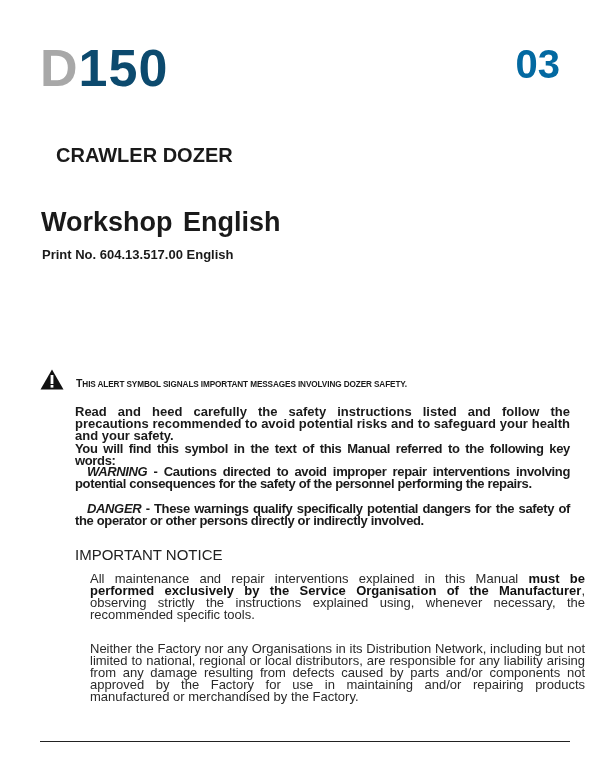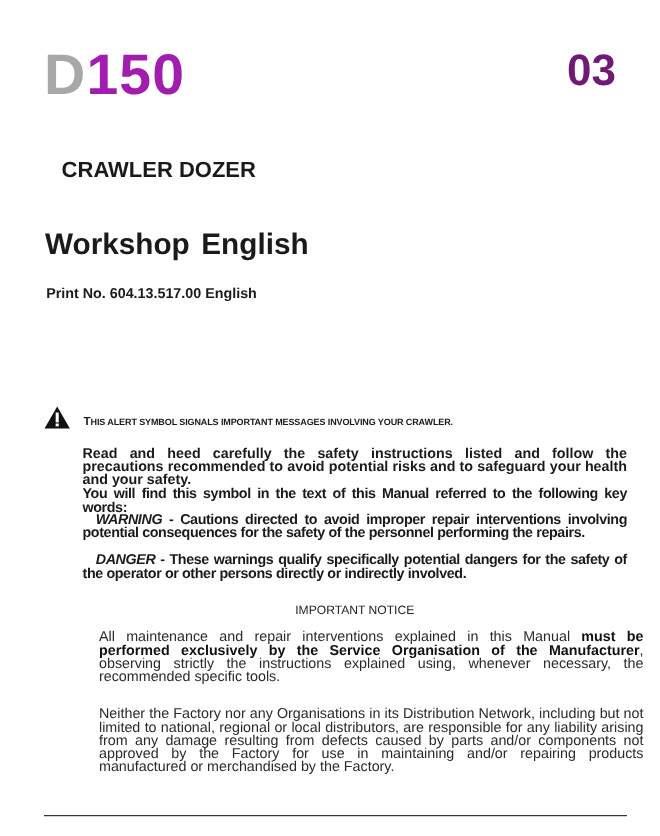--- a/index.html
+++ b/index.html
@@ -1,35 +1,35 @@
 <!DOCTYPE html>
 <html><head>
 <meta charset="utf-8">
 <style>
   html, body { margin: 0; padding: 0; background: #ffffff; }
   body { width: 600px; height: 760px; position: relative; overflow: hidden; font-family: "Liberation Sans", sans-serif; color: #1a1a1a; }
   .abs { position: absolute; }
   .model { left: 40px; top: 42px; font-size: 52px; font-weight: bold; letter-spacing: 1px; line-height: 1; }
   .model .d { color: #a8a8a8; }
-  .model .num { color: #a21caf; }
-  .section { right: 40px; top: 44px; font-size: 40px; font-weight: bold; line-height: 1; color: #701a75; }
+  .model .num { color: #0c4a6e; }
+  .section { right: 40px; top: 44px; font-size: 40px; font-weight: bold; line-height: 1; color: #0369a1; }
   .subtitle { left: 56px; top: 145px; font-size: 20px; font-weight: bold; line-height: 1; }
   .title { left: 41px; top: 209px; font-size: 27px; font-weight: bold; line-height: 1; word-spacing: 3px; }
-  .printno { left: 42px; top: 260px; font-size: 13px; font-weight: bold; line-height: 1; }
+  .printno { left: 42px; top: 248px; font-size: 13px; font-weight: bold; line-height: 1; }
   .alert-icon { left: 40px; top: 369px; width: 24px; height: 20px; }
   .alert-text { left: 76px; top: 378px; font-size: 8.2px; font-weight: bold; line-height: 1; letter-spacing: -0.1px; }
   .alert-text .big { font-size: 10.5px; }
   .blk { left: 75px; width: 495px; font-size: 13px; line-height: 12px; text-align: justify; }
   .bold { font-weight: bold; }
   .tight { letter-spacing: -0.35px; }
   .p1 { top: 406px; }
   .p2 { top: 443px; }
   .p3 { top: 466px; }
   .p4 { top: 503px; }
-  .notice-h { left: 75px; width: 495px; top: 549px; text-align: center; font-size: 11px; line-height: 12px; color: #222; }
+  .notice-h { left: 75px; width: 495px; top: 549px; text-align: left; font-size: 15px; line-height: 12px; color: #222; }
   .reg { color: #2a2a2a; font-weight: normal; margin-left: 15px; }
   .p5 { top: 573px; }
   .p6 { top: 643px; }
   .kw { font-style: italic; font-weight: bold; margin-left: 12px; }
   .rule { left: 40px; top: 741px; width: 530px; height: 0; border-top: 1.5px solid #222; }
 </style>
 </head>
 <body>
 
 <div class="abs model">
@@ -46,21 +46,21 @@
 
 <div class="abs alert-icon">
   <svg width="24" height="21" viewBox="0 0 24 21">
     <polygon points="12,0.5 23.5,20.5 0.5,20.5" fill="#111"></polygon>
     <rect x="10.6" y="6" width="2.8" height="9" fill="#fff"></rect>
     <rect x="10.6" y="16" width="2.8" height="2.6" fill="#fff"></rect>
   </svg>
 </div>
 
 <div class="abs alert-text">
-  <span class="big">T</span><span>HIS ALERT SYMBOL SIGNALS IMPORTANT MESSAGES INVOLVING YOUR CRAWLER.</span>
+  <span class="big">T</span><span>HIS ALERT SYMBOL SIGNALS IMPORTANT MESSAGES INVOLVING DOZER SAFETY.</span>
 </div>
 
 <div class="abs blk bold p1">Read and heed carefully the safety instructions listed and follow the precautions recommended to avoid potential risks and to safeguard your health and your safety.</div>
 
 <div class="abs blk bold tight p2">You will find this symbol in the text of this Manual referred to the following key words:</div>
 
 <div class="abs blk bold tight p3">
   <span class="kw">WARNING</span><span> - Cautions directed to avoid improper repair interventions involving potential consequences for the safety of the personnel performing the repairs.</span>
 </div>
 

